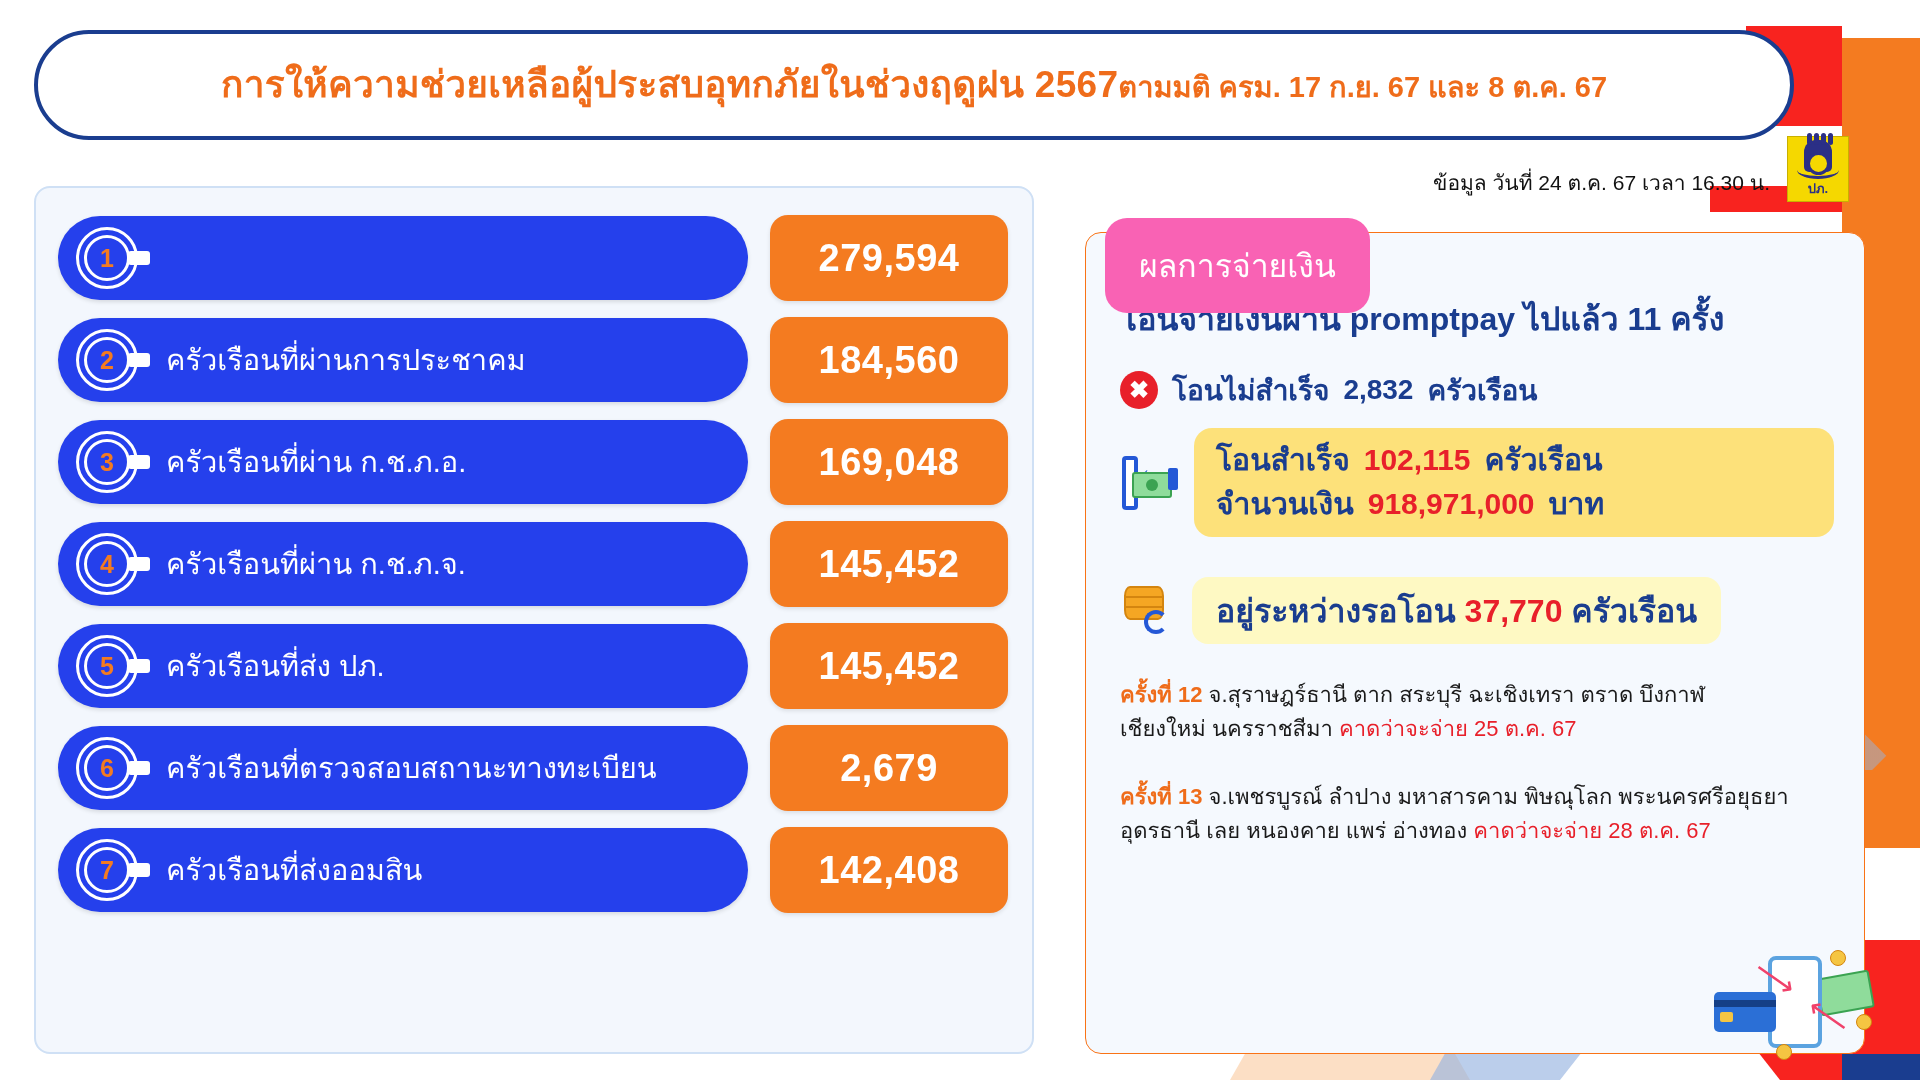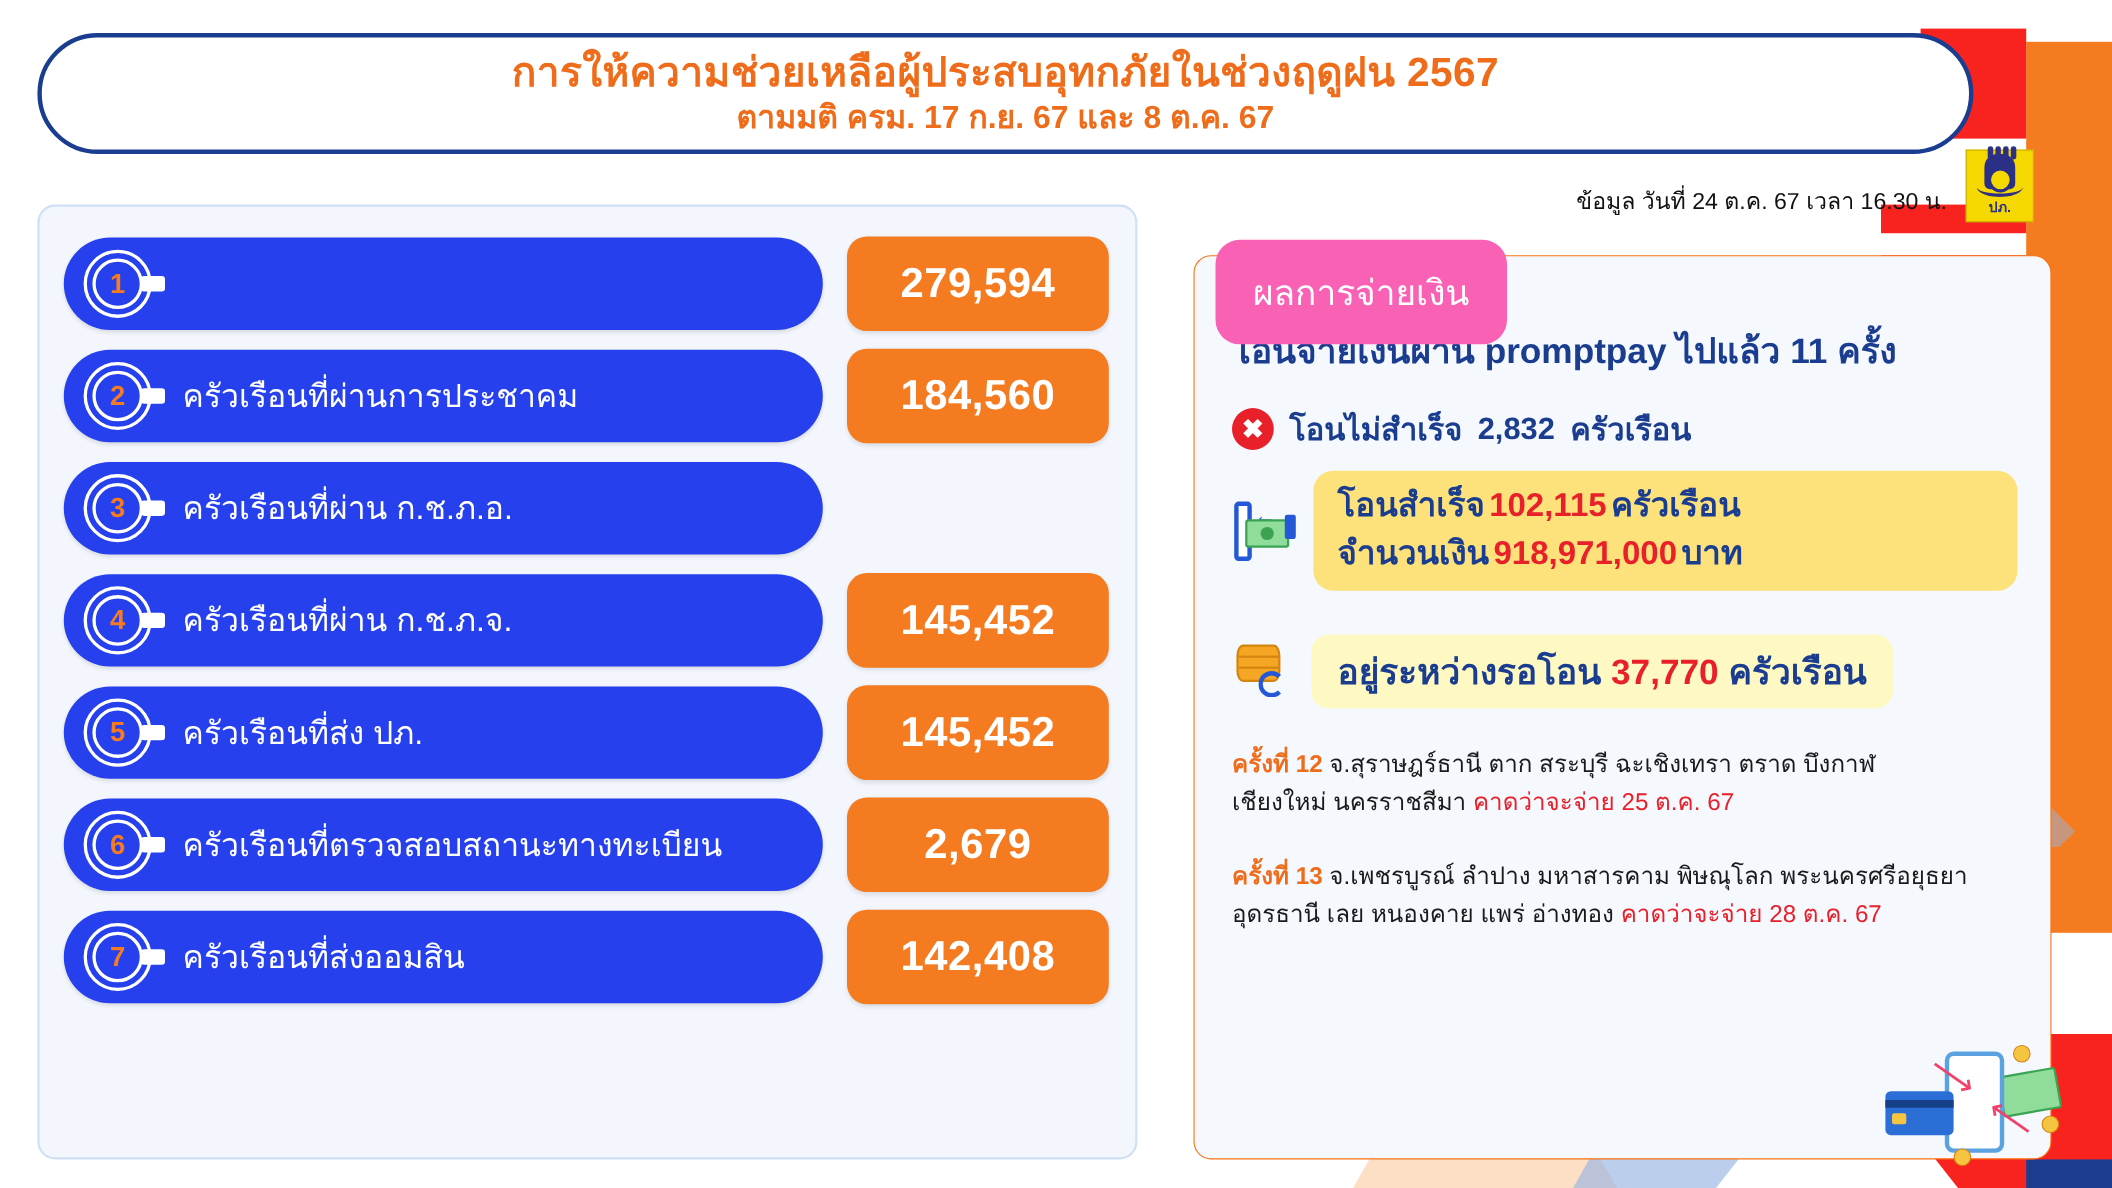--- a/index.html
+++ b/index.html
@@ -41,21 +41,21 @@
     right:140px; bottom:0; width:0; height:0;
     border-left:110px solid transparent; border-right:110px solid transparent;
     border-bottom:140px solid #ffffff;
   }
   .deco-blue-bottom { right:0; bottom:0; width:78px; height:26px; background:#1a3d8f; }
 
   
   .header-card {
     position:absolute; left:34px; top:30px; width:1760px; height:110px;
     background:#ffffff; border:4px solid #1a3d8f; border-radius:56px;
-    display:flex; flex-direction:column; align-items:center; justify-content:center;
+    display:flex; align-items:center; justify-content:center;
     z-index:3;
   }
   .title-main {
     font-size:37px; font-weight:bold; color:#ef6c1a; letter-spacing:.3px;
     line-height:1.1; white-space:nowrap;
   }
   .title-sub {
     font-size:29px; font-weight:bold; color:#ef6c1a; margin-top:6px;
     line-height:1.1; white-space:nowrap;
   }
@@ -175,21 +175,21 @@
   }
   .cash-blue-tab {
     position:absolute; left:48px; top:14px; width:10px; height:22px;
     background:#2458d6; border-radius:2px;
   }
   .yellow-box {
     background:#fde17a; border-radius:18px; padding:10px 22px 12px 22px;
     flex:1 1 auto;
   }
   .yline {
-    display:flex; align-items:baseline; gap:4px; white-space:nowrap;
+    display:flex; align-items:baseline; gap:14px; white-space:nowrap;
     font-size:30px; font-weight:bold; color:#1a3d8f; line-height:1.45;
   }
   .ynum { color:#e8202a; }
 
   .prov-line {
     font-size:28px; font-weight:bold; color:#1a3d8f;
     white-space:nowrap; margin-top:22px;
   }
 
   .pending-block { display:flex; align-items:center; gap:14px; margin-top:40px; }
@@ -302,20 +302,21 @@
   <div class="row">
     <div class="row-label">
       <div class="badge-wrap">
         <div class="badge-ring">
             <div class="badge-inner">3</div>
           </div>
         <div class="badge-stub"></div>
       </div>
       <div class="row-text">ครัวเรือนที่ผ่าน ก.ช.ภ.อ.</div>
     </div>
+    <div class="row-value">169,048</div>
   </div>
 
   <div class="row">
     <div class="row-label">
       <div class="badge-wrap">
         <div class="badge-ring">
             <div class="badge-inner">4</div>
           </div>
         <div class="badge-stub"></div>
       </div>

